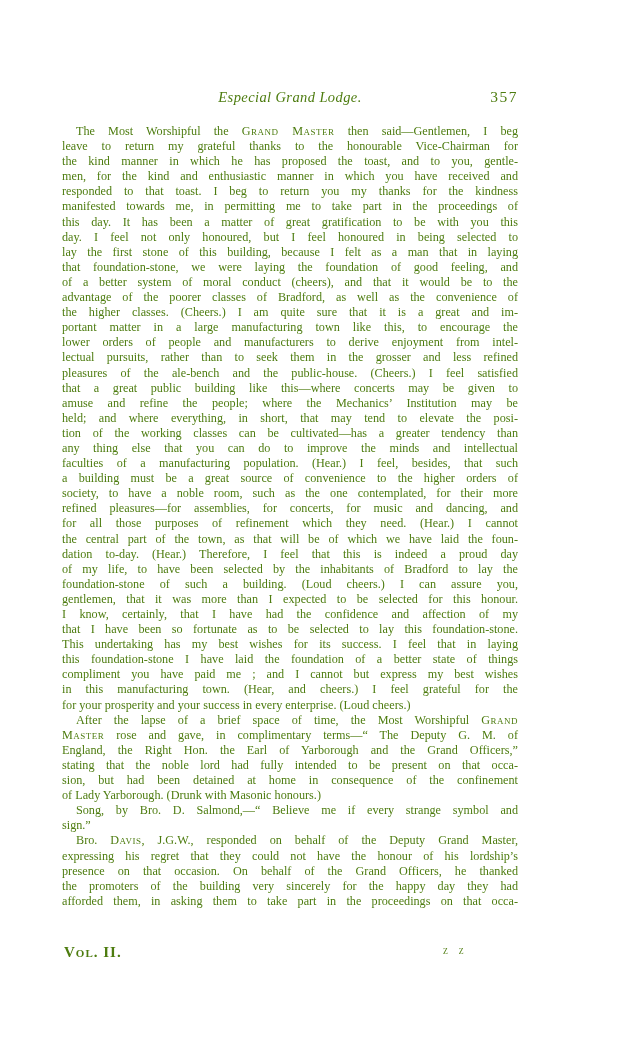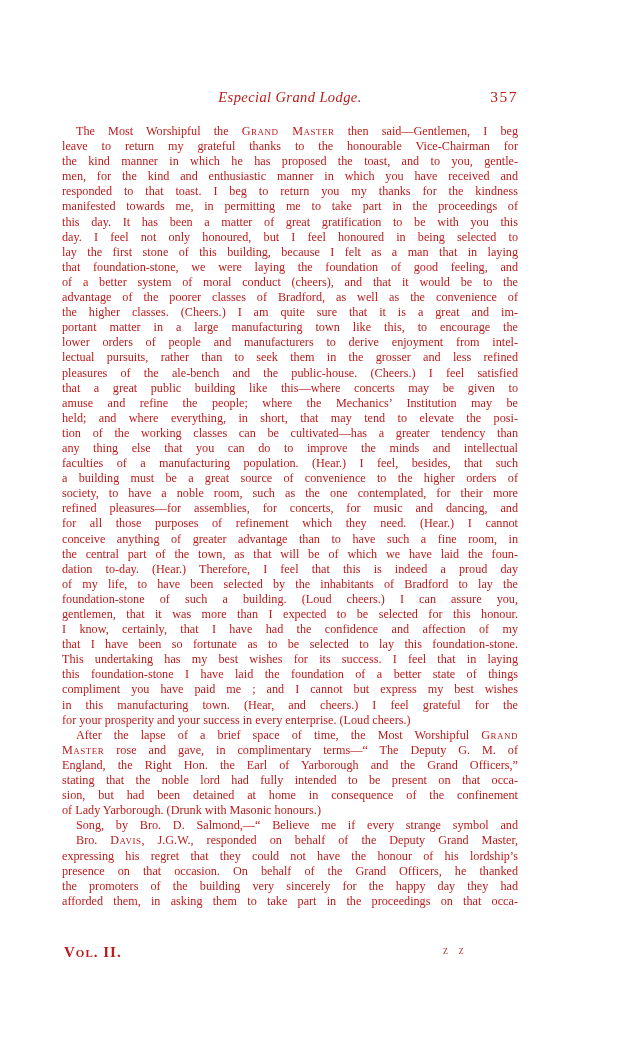--- a/index.html
+++ b/index.html
@@ -9,21 +9,21 @@
     width: 640px;
     height: 1046px;
     overflow: hidden;
   }
   .page {
     position: relative;
     width: 640px;
     height: 1046px;
     background: #ffffff;
     font-family: "Liberation Serif", serif;
-    color: #b91c1c;
+    color: #4d7c0f;
   }
   
   .running-head {
     position: absolute;
     top: 88px;
     left: 62px;
     width: 456px;
     display: flex;
     align-items: baseline;
   }
@@ -129,21 +129,20 @@
         <div class="line">that a great public building like this—where concerts may be given to</div>
         <div class="line">amuse and refine the people; where the Mechanics’ Institution may be</div>
         <div class="line">held; and where everything, in short, that may tend to elevate the posi-</div>
         <div class="line">tion of the working classes can be cultivated—has a greater tendency than</div>
         <div class="line">any thing else that you can do to improve the minds and intellectual</div>
         <div class="line">faculties of a manufacturing population.  (Hear.)  I feel, besides, that such</div>
         <div class="line">a building must be a great source of convenience to the higher orders of</div>
         <div class="line">society, to have a noble room, such as the one contemplated, for their more</div>
         <div class="line">refined pleasures—for assemblies, for concerts, for music and dancing, and</div>
         <div class="line">for all those purposes of refinement which they need.  (Hear.)  I cannot</div>
-        <div class="line">conceive anything of greater advantage than to have such a fine room, in</div>
         <div class="line">the central part of the town, as that will be of which we have laid the foun-</div>
         <div class="line">dation to-day.  (Hear.)  Therefore, I feel that this is indeed a proud day</div>
         <div class="line">of my life, to have been selected by the inhabitants of Bradford to lay the</div>
         <div class="line">foundation-stone of such a building. (Loud cheers.)  I can assure you,</div>
         <div class="line">gentlemen, that it was more than I expected to be selected for this honour.</div>
         <div class="line">I know, certainly, that I have had the confidence and affection of my</div>
         <div class="line">that I have been so fortunate as to be selected to lay this foundation-stone.</div>
         <div class="line">This undertaking has my best wishes for its success.  I feel that in laying</div>
         <div class="line">this foundation-stone I have laid the foundation of a better state of things</div>
         <div class="line">compliment you have paid me ; and I cannot but express my best wishes</div>
@@ -153,20 +152,21 @@
       <div class="para">
         <div class="line indent">After the lapse of a brief space of time, the Most Worshipful <span class="sc">Grand</span></div>
         <div class="line"><span class="sc">Master</span> rose and gave, in complimentary terms—“ The Deputy G. M. of</div>
         <div class="line">England, the Right Hon. the Earl of Yarborough and the Grand Officers,”</div>
         <div class="line">stating that the noble lord had fully intended to be present on that occa-</div>
         <div class="line">sion, but had been detained at home in consequence of the confinement</div>
         <div class="line lastline">of Lady Yarborough.  (Drunk with Masonic honours.)</div>
       </div>
       <div class="para">
         <div class="line indent">Song, by Bro. D. Salmond,—“ Believe me if every strange symbol and</div>
+        <div class="line lastline">sign.”</div>
       </div>
       <div class="para">
         <div class="line indent">Bro. <span class="sc">Davis</span>, J.G.W., responded on behalf of the Deputy Grand Master,</div>
         <div class="line">expressing his regret that they could not have the honour of his lordship’s</div>
         <div class="line">presence on that occasion.  On behalf of the Grand Officers, he thanked</div>
         <div class="line">the promoters of the building very sincerely for the happy day they had</div>
         <div class="line">afforded them, in asking them to take part in the proceedings on that occa-</div>
       </div>
     </div>
 

